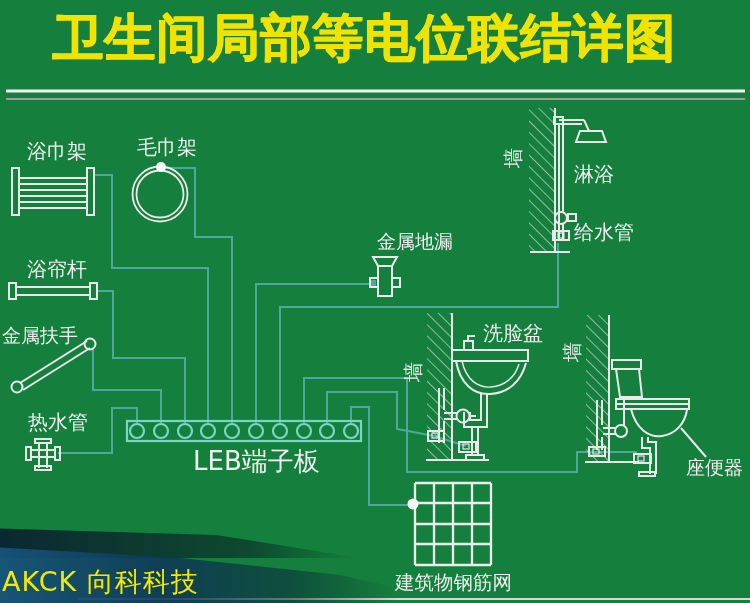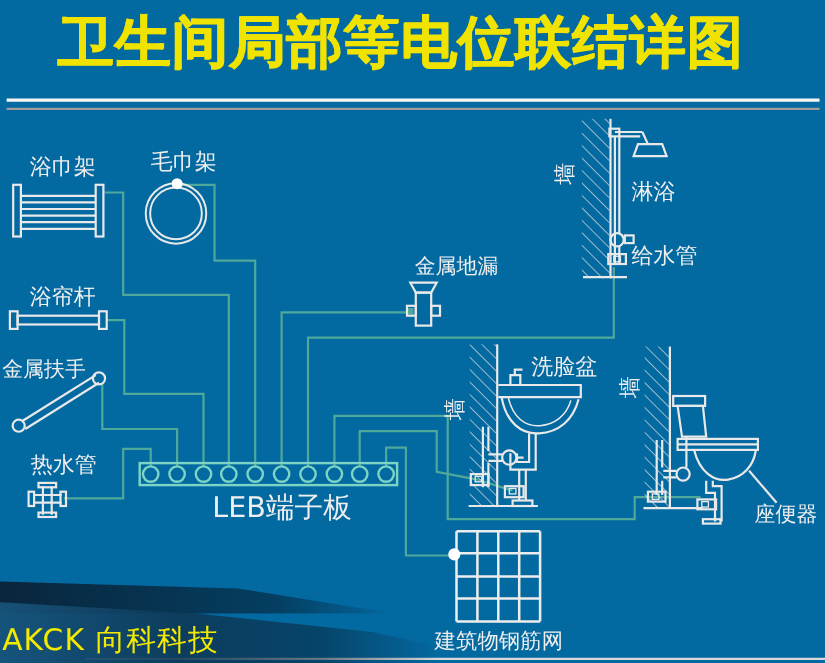--- a/index.html
+++ b/index.html
@@ -1,16 +1,16 @@
 <!DOCTYPE html>
 <html><head>
 <meta charset="utf-8">
 <style>
   html,body{margin:0;padding:0;background:#000;}
-  #stage{position:relative;width:750px;height:603px;background:#0369a1;overflow:hidden;
+  #stage{position:relative;width:750px;height:603px;background:#15803d;overflow:hidden;
          font-family:"DejaVu Sans",sans-serif;}
   #title{position:absolute;left:52px;top:4px;width:660px;font-size:51px;font-weight:bold;
          color:#f1e300;letter-spacing:1px;white-space:nowrap;
          text-shadow:1px 0 0 #f1e300, 0 1px 0 #f1e300;}
   svg{position:absolute;left:0;top:0;}
   .wt{position:absolute;left:0;top:540px;width:470px;height:63px;
       background:linear-gradient(to right, rgba(23,83,122,.95) 0%, rgba(14,56,86,.9) 35%,
                  rgba(9,38,60,.55) 62%, rgba(0,0,0,0) 85%);
       clip-path:polygon(0 12%, 38% 28%, 72% 55%, 100% 100%, 0 100%);}
   .wt2{position:absolute;left:0;top:516px;width:360px;height:42px;

